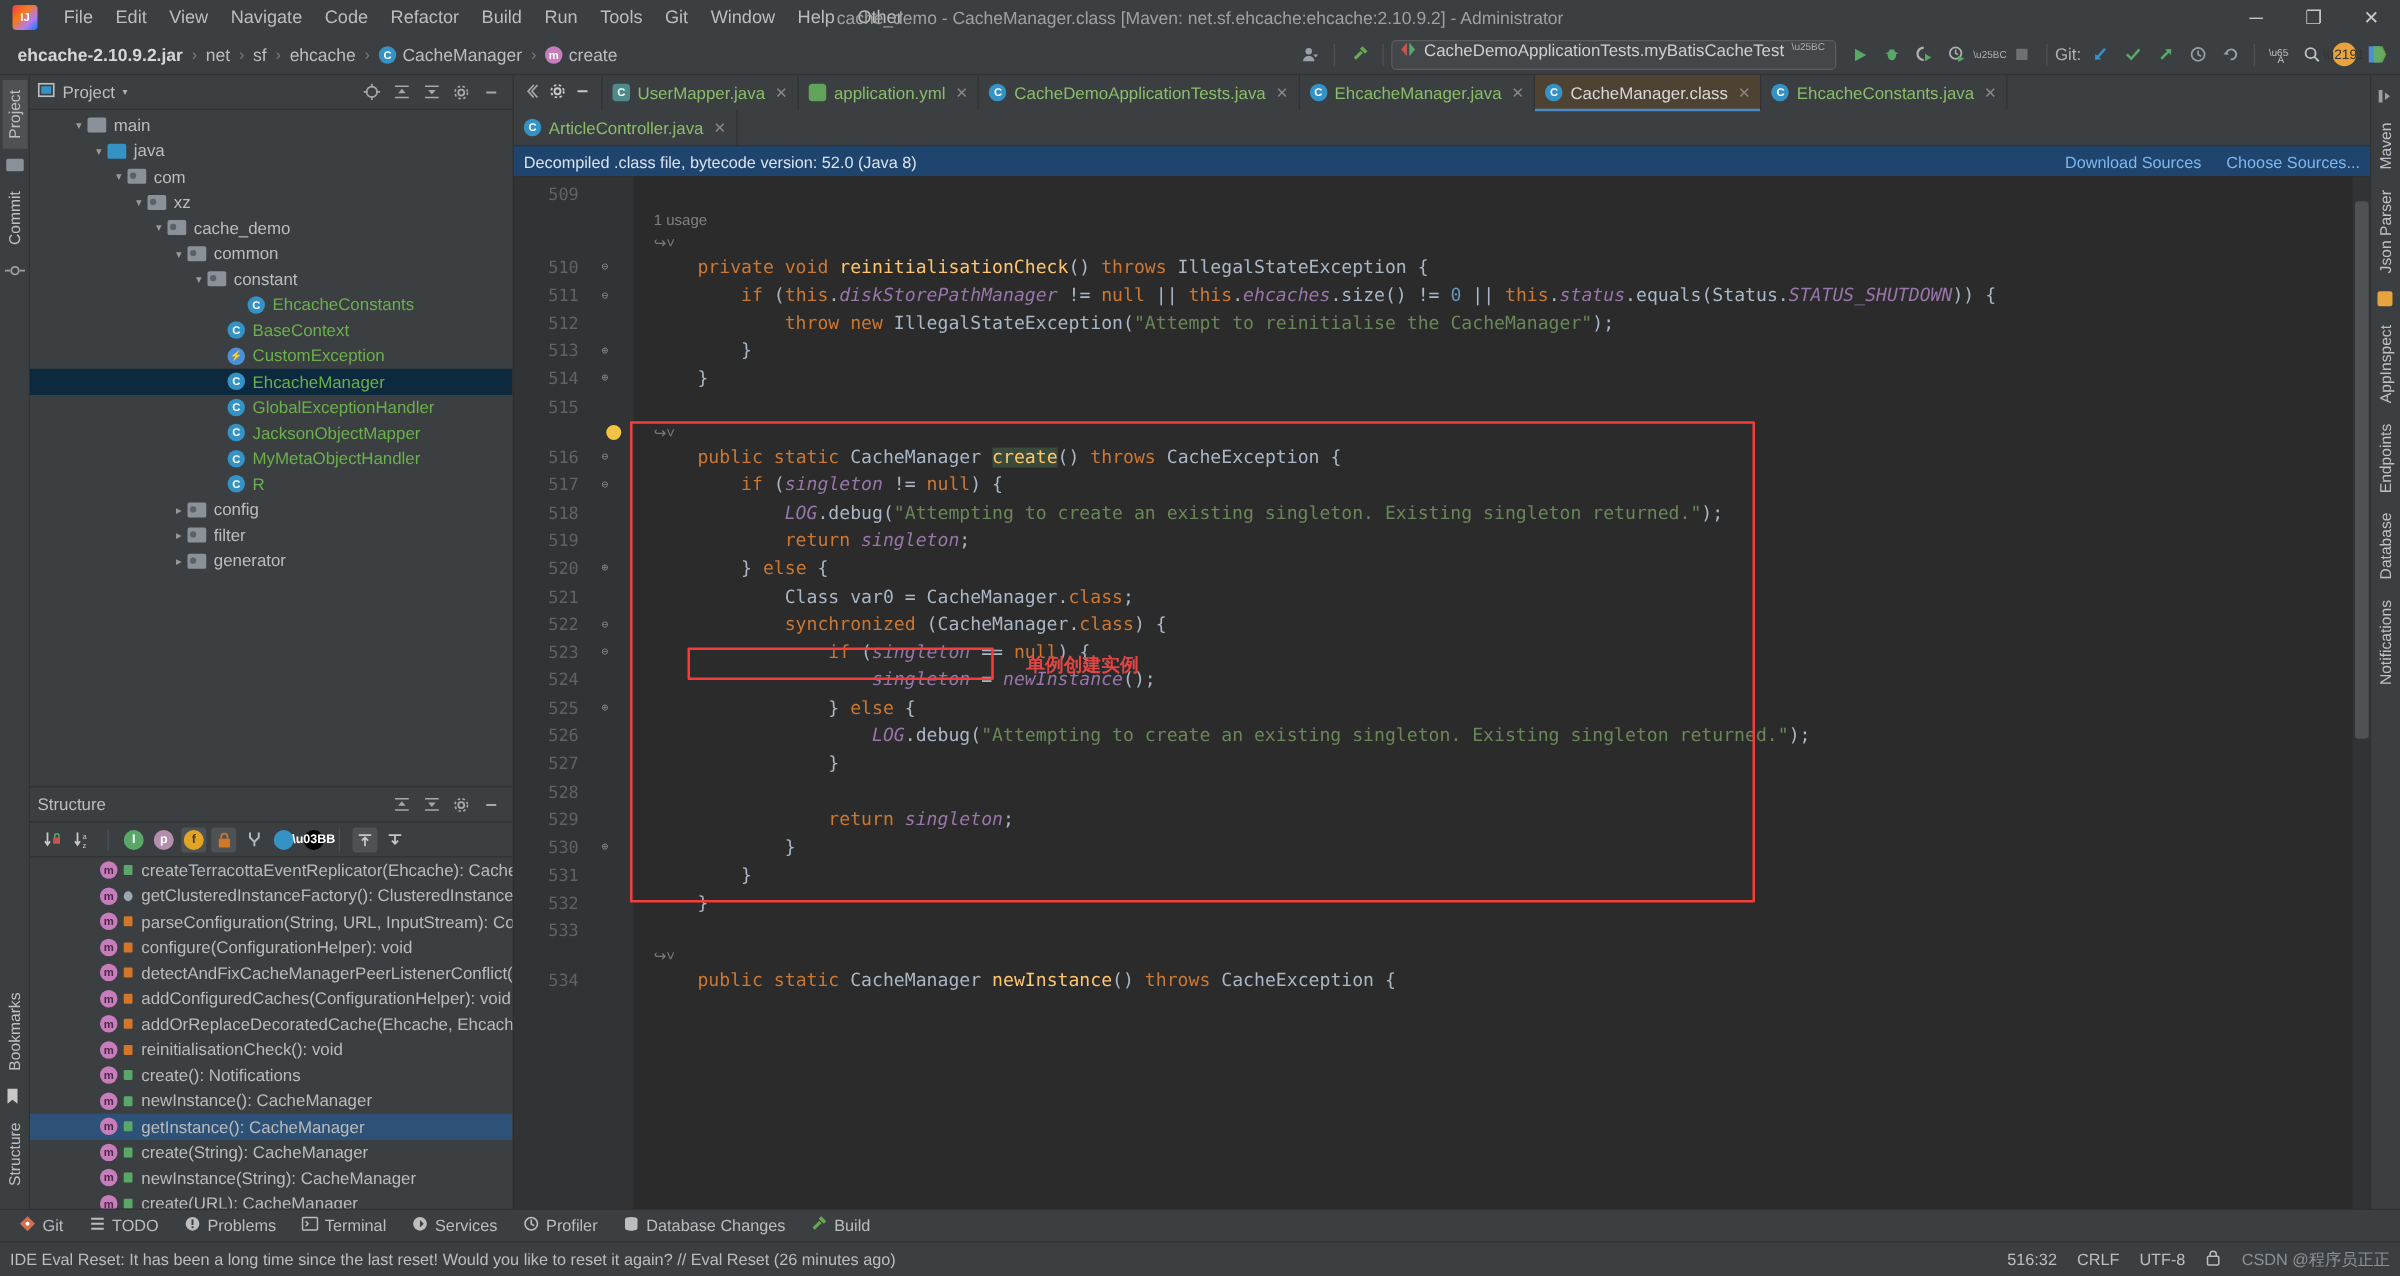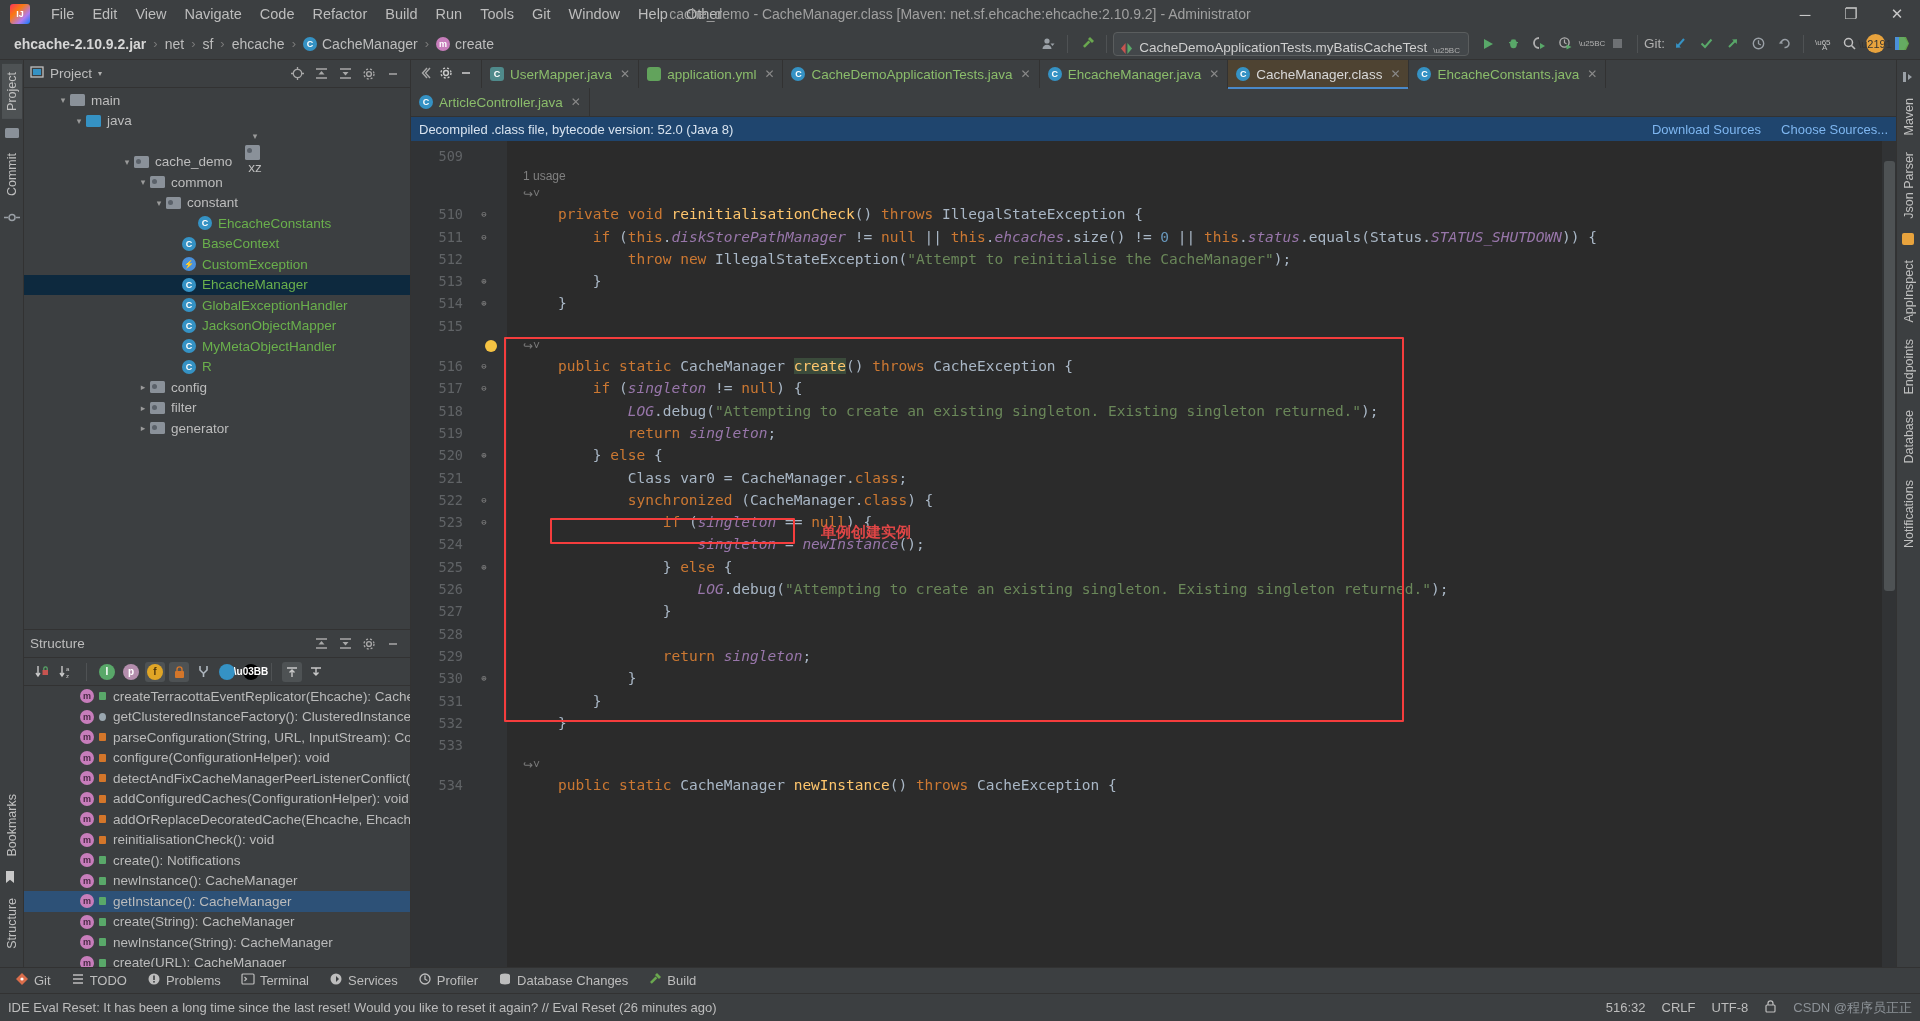--- a/index.html
+++ b/index.html
@@ -56,21 +56,21 @@
   }
   .mi-class { background: #3592c4; }
   .mi-method { background: #c77dbb; }
   .navbar-right { margin-left: auto; display: flex; align-items: center; gap: 0; padding-right: 6px; }
   .tb-btn {
     width: 26px; height: 26px; display: flex; align-items: center; justify-content: center;
     color: #b0b0b0; font-size: 14px; border-radius: 3px;
   }
   .tb-sep { width: 1px; height: 18px; background: #4f5254; margin: 0 6px; }
   .runconfig {
-    display: flex; align-items: flex-end; height: 24px; padding: 0 8px 0 6px;
+    display: flex; align-items: flex-start; height: 24px; padding: 0 8px 0 6px;
     border: 1px solid #5a5d5e; border-radius: 4px; background: #43474a;
     font-size: 13.5px; color: #cfcfcf; gap: 6px; margin-right: 6px;
   }
   .rc-icon {
     width: 13px; height: 13px; flex: 0 0 13px;
   }
   .caret { font-size: 8px; color: #b0b0b0; }
   .git-label { font-size: 13.5px; color: #b0b0b0; margin-right: 2px; }
   .av-orange {
     width: 19px; height: 19px; border-radius: 50%; background: #e8a33d;
@@ -500,21 +500,26 @@
       <div class="trow" style="padding-left: 32px;">
             <span class="arrow down"></span>
             <span class="folder"></span>
             <span class="tlabel">main</span>
           </div>
           <div class="trow" style="padding-left: 48px;">
             <span class="arrow down"></span>
             <span class="folder src"></span>
             <span class="tlabel">java</span>
           </div>
-          <div class="trow" style="padding-left: 80px; flex-direction: column;">
+          <div class="trow" style="padding-left: 64px;">
+            <span class="arrow down"></span>
+            <span class="folder pkg"></span>
+            <span class="tlabel">com</span>
+          </div>
+          <div class="trow" style="padding-left: 80px;">
             <span class="arrow down"></span>
             <span class="folder pkg"></span>
             <span class="tlabel">xz</span>
           </div>
           <div class="trow" style="padding-left: 96px;">
             <span class="arrow down"></span>
             <span class="folder pkg"></span>
             <span class="tlabel">cache_demo</span>
           </div>
           <div class="trow" style="padding-left: 112px;">

